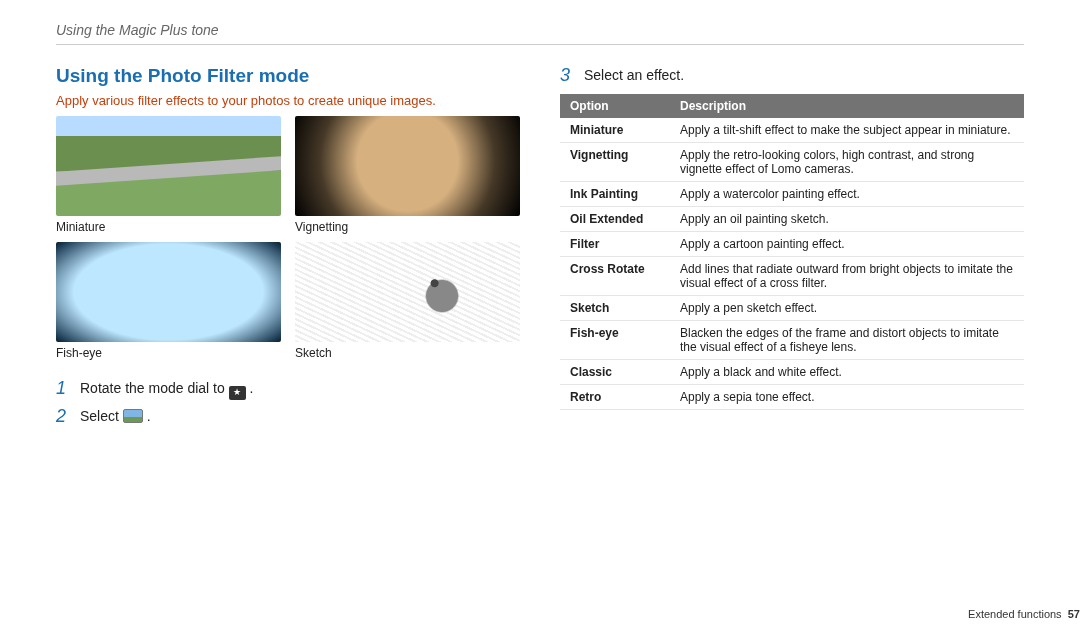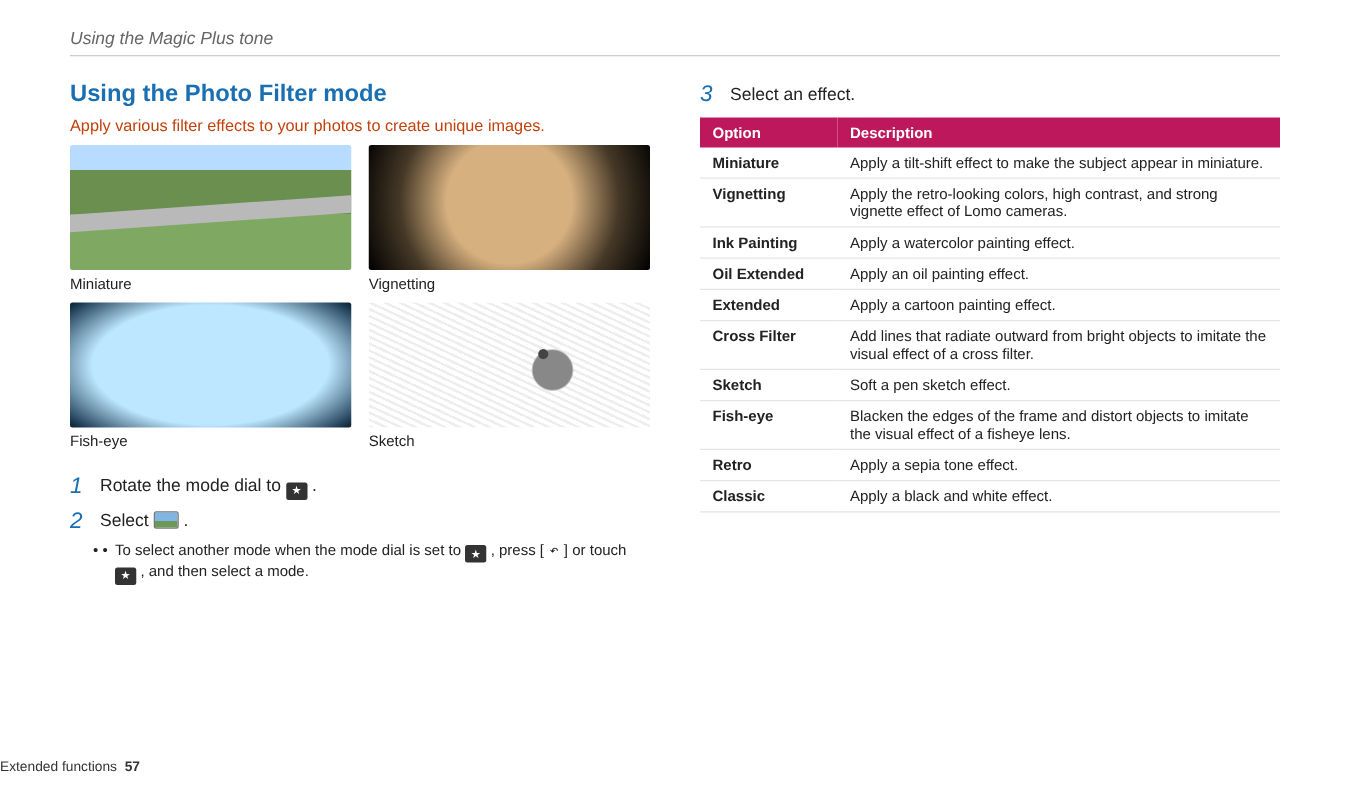--- a/index.html
+++ b/index.html
@@ -95,29 +95,29 @@
   .substeps { margin-left:26px; font-size:12px; color:#222; }
   .substeps li::marker{content:"• ";}
   .substeps li { list-style:none; position:relative; padding-left:10px;}
   .substeps li::before { content:"•"; position:absolute; left:0; }
   
   .step3 { display:flex; gap:10px; margin-bottom:8px;}
   table.opts {
     width:100%; border-collapse:collapse; font-size:12px;
   }
   table.opts th {
-    background:#be185d; color:#fff; font-weight:600; text-align:left;
+    background:#737373; color:#fff; font-weight:600; text-align:left;
     padding:5px 10px;
   }
   table.opts td {
     padding:5px 10px; vertical-align:top; border-bottom:1px solid #e5e5e5;
   }
   table.opts td.name { font-weight:700; white-space:nowrap; width:110px;}
   .footer {
-    position:absolute; bottom:10px; left:0; right:16px; text-align:left;
+    position:absolute; bottom:10px; left:0; right:0; text-align:right;
     font-size:11px; color:#333;
   }
   .footer .pg { font-weight:700; }
 </style>
 </head>
 <body>
 
 <div class="breadcrumb">Using the Magic Plus tone</div>
 
 <div class="columns">
@@ -155,23 +155,20 @@
       </li>
       <li>
         <span class="stepnum">2</span>
         <span class="steptext">
           <span>Select </span>
           <span class="icon-photo"></span>
           <span> .</span>
         </span>
       </li>
     </ol>
-    <ul class="substeps">
-      <li id="substep">To select another mode when the mode dial is set to <span class="icon-badge">★</span> , press [ <span class="icon-return">↶</span> ] or touch <span class="icon-badge">★</span> , and then select a mode.</li>
-    </ul>
   </div>
 
   <div class="col">
     <div class="step3">
       <span class="stepnum">3</span>
       <span class="steptext">Select an effect.</span>
     </div>
     <table class="opts">
       <thead>
         <tr>
@@ -187,45 +184,45 @@
           <tr>
             <td class="name">Vignetting</td>
             <td>Apply the retro-looking colors, high contrast, and strong vignette effect of Lomo cameras.</td>
           </tr>
           <tr>
             <td class="name">Ink Painting</td>
             <td>Apply a watercolor painting effect.</td>
           </tr>
           <tr>
             <td class="name">Oil Extended</td>
-            <td>Apply an oil painting effect.</td>
-          </tr>
-          <tr>
-            <td class="name">Extended</td>
+            <td>Apply an oil painting sketch.</td>
+          </tr>
+          <tr>
+            <td class="name">Filter</td>
             <td>Apply a cartoon painting effect.</td>
           </tr>
           <tr>
-            <td class="name">Cross Filter</td>
+            <td class="name">Cross Rotate</td>
             <td>Add lines that radiate outward from bright objects to imitate the visual effect of a cross filter.</td>
           </tr>
           <tr>
             <td class="name">Sketch</td>
-            <td>Soft a pen sketch effect.</td>
+            <td>Apply a pen sketch effect.</td>
           </tr>
           <tr>
             <td class="name">Fish-eye</td>
             <td>Blacken the edges of the frame and distort objects to imitate the visual effect of a fisheye lens.</td>
           </tr>
           <tr>
+            <td class="name">Classic</td>
+            <td>Apply a black and white effect.</td>
+          </tr>
+          <tr>
             <td class="name">Retro</td>
             <td>Apply a sepia tone effect.</td>
-          </tr>
-          <tr>
-            <td class="name">Classic</td>
-            <td>Apply a black and white effect.</td>
           </tr>
         </tbody>
     </table>
   </div>
 </div>
 
 <div class="footer">
   <span>Extended functions</span>&nbsp;
   <span class="pg">57</span>
 </div>

